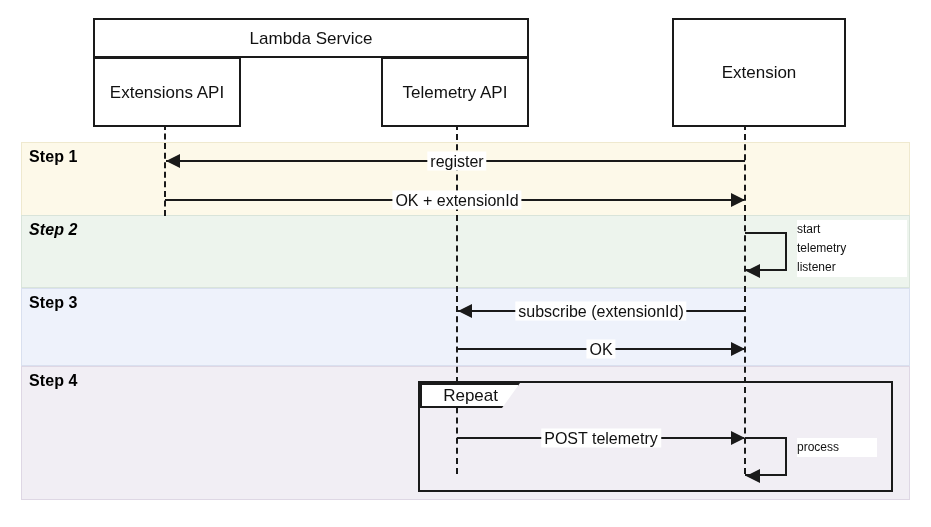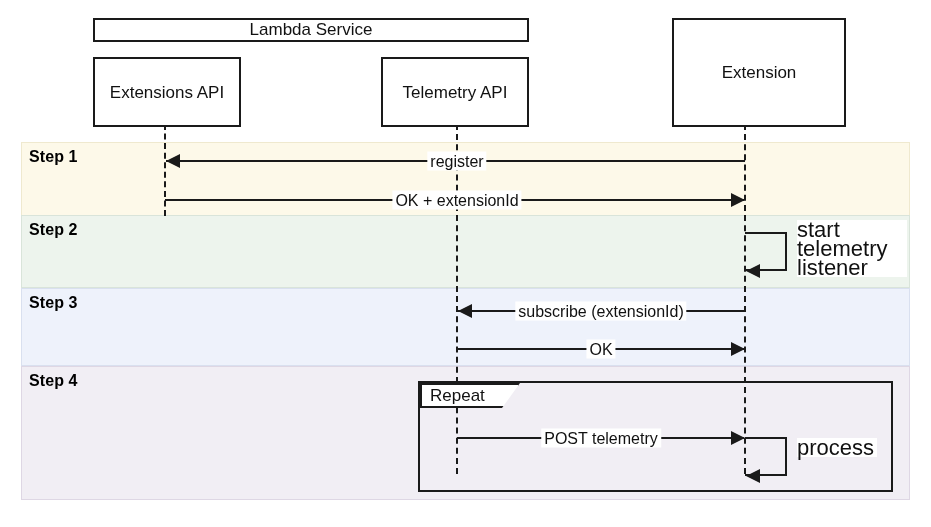--- a/index.html
+++ b/index.html
@@ -96,21 +96,21 @@
 
   
   .selfcall {
     position: absolute;
     box-sizing: border-box;
     border: 2px solid #1a1a1a;
     border-left: none;
   }
   .selfcall-label {
     position: absolute;
-    font-size: 22px;
+    font-size: 12px;
     line-height: 19px;
     white-space: pre-line;
     color: #111;
     background: #ffffff;
   }
 
   
   .fragment {
     position: absolute;
     box-sizing: border-box;
@@ -121,50 +121,51 @@
     position: absolute;
     box-sizing: border-box;
     background: #ffffff;
     border-right: none;
     border-bottom: none;
     font-size: 17px;
     line-height: 18px;
     color: #111;
     padding: 2px 20px 2px 8px;
     clip-path: polygon(0 0, 100% 0, calc(100% - 18px) 100%, 0 100%);
+    text-align: right;
   }
 </style>
 </head>
 <body>
 
 <div id="canvas">
 
   <div class="band" style="top:142px; height:85px; background:#fdf9e9; border:1px solid #efe9cf;">
     <span class="band-label">Step 1</span>
   </div>
 
-  <div class="band" style="top:215px; height:73px; background:#edf4ed; border:1px solid #d9e4da;">
+  <div class="band" style="top:215px; height:73px; background:#edf4ed; border:1px solid #d9e4da;font-style:italic;">
     <span class="band-label">Step 2</span>
   </div>
 
   <div class="band" style="top:288px; height:78px; background:#eef2fb; border:1px solid #d9e0ef;">
     <span class="band-label">Step 3</span>
   </div>
 
   <div class="band" style="top:366px; height:134px; background:#f1eef4; border:1px solid #ded7e4;">
     <span class="band-label">Step 4</span>
   </div>
 
   <div class="lifeline" style="left:164px; top:124px; height:92px;"></div>
 
   <div class="lifeline" style="left:456px; top:124px; height:350px;"></div>
 
   <div class="lifeline" style="left:744px; top:124px; height:350px;"></div>
 
-  <div class="box" style="left:93px; top:18px; width:436px; height:24px;align-items:flex-end;">
+  <div class="box" style="left:93px; top:18px; width:436px; height:40px;">
     <span>Lambda Service</span>
   </div>
 
   <div class="box" style="left:381px; top:57px; width:148px; height:70px;">
     <span>Telemetry API</span>
   </div>
 
   <div class="box" style="left:93px; top:57px; width:148px; height:70px;">
     <span>Extensions API</span>
   </div>

